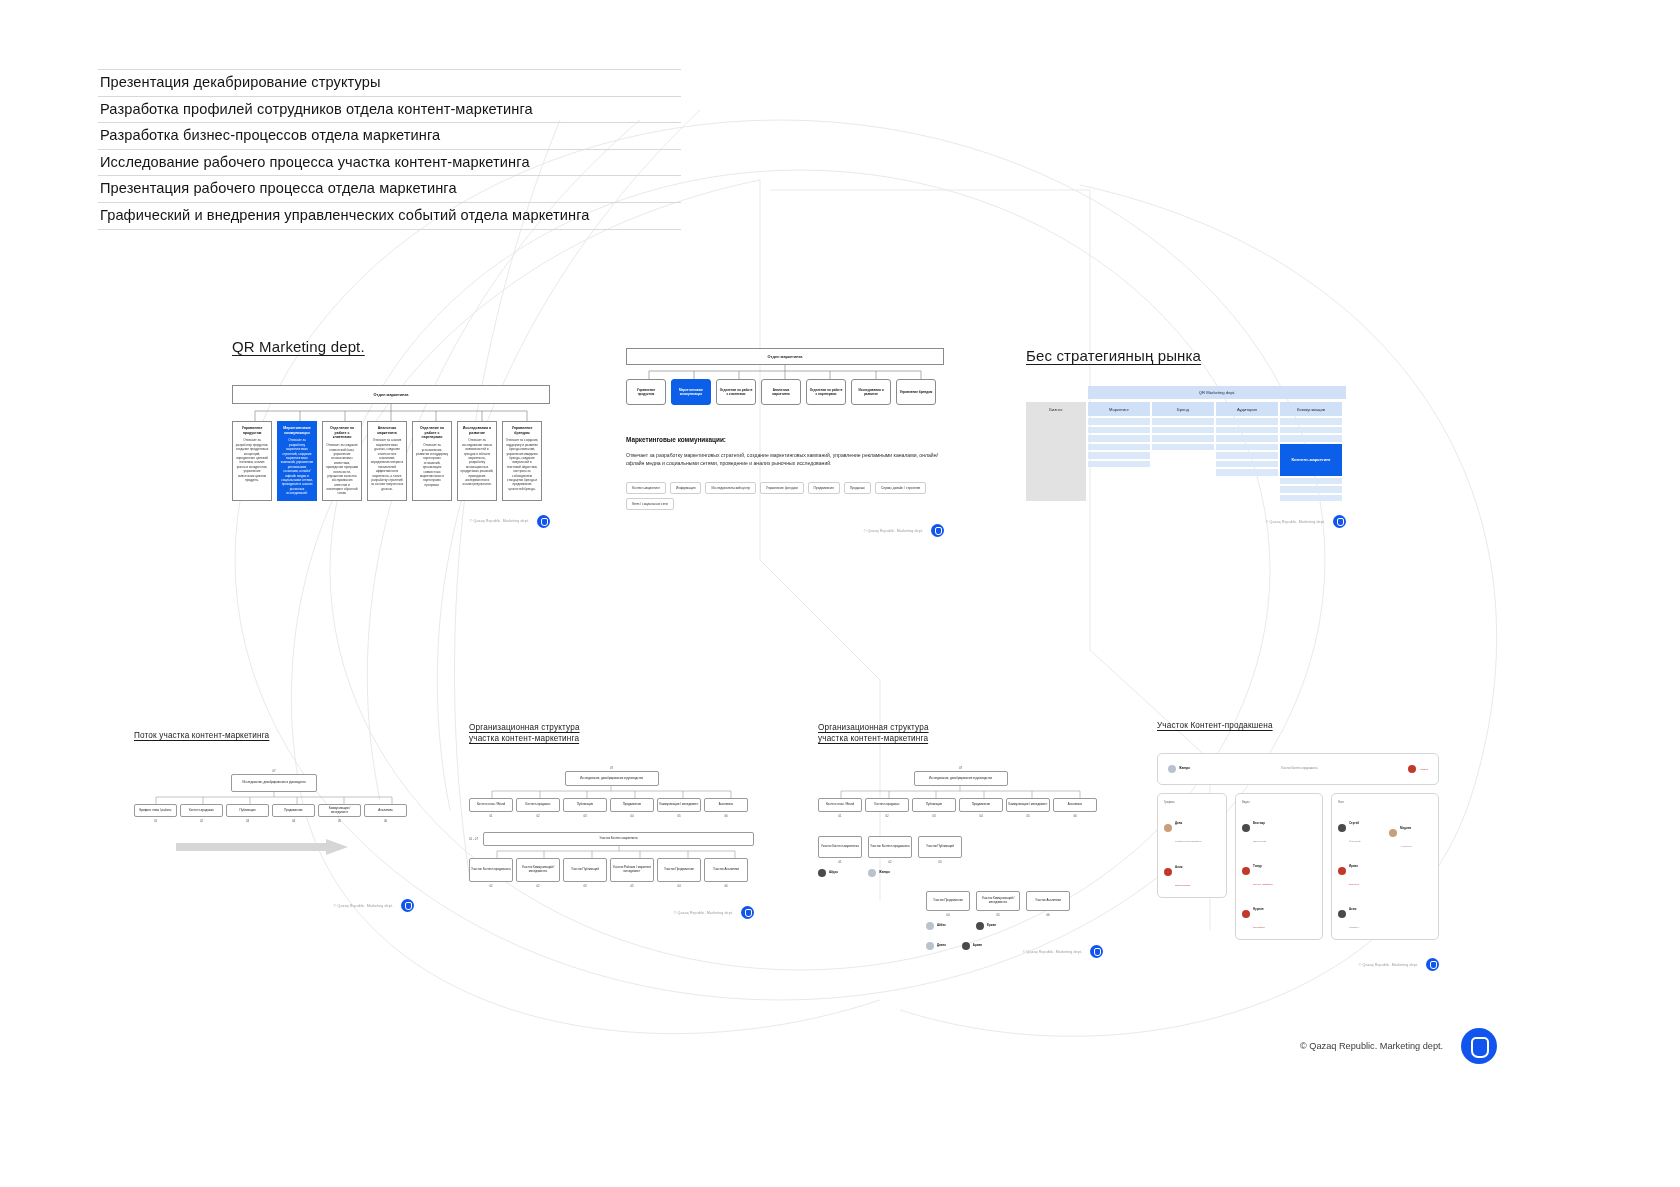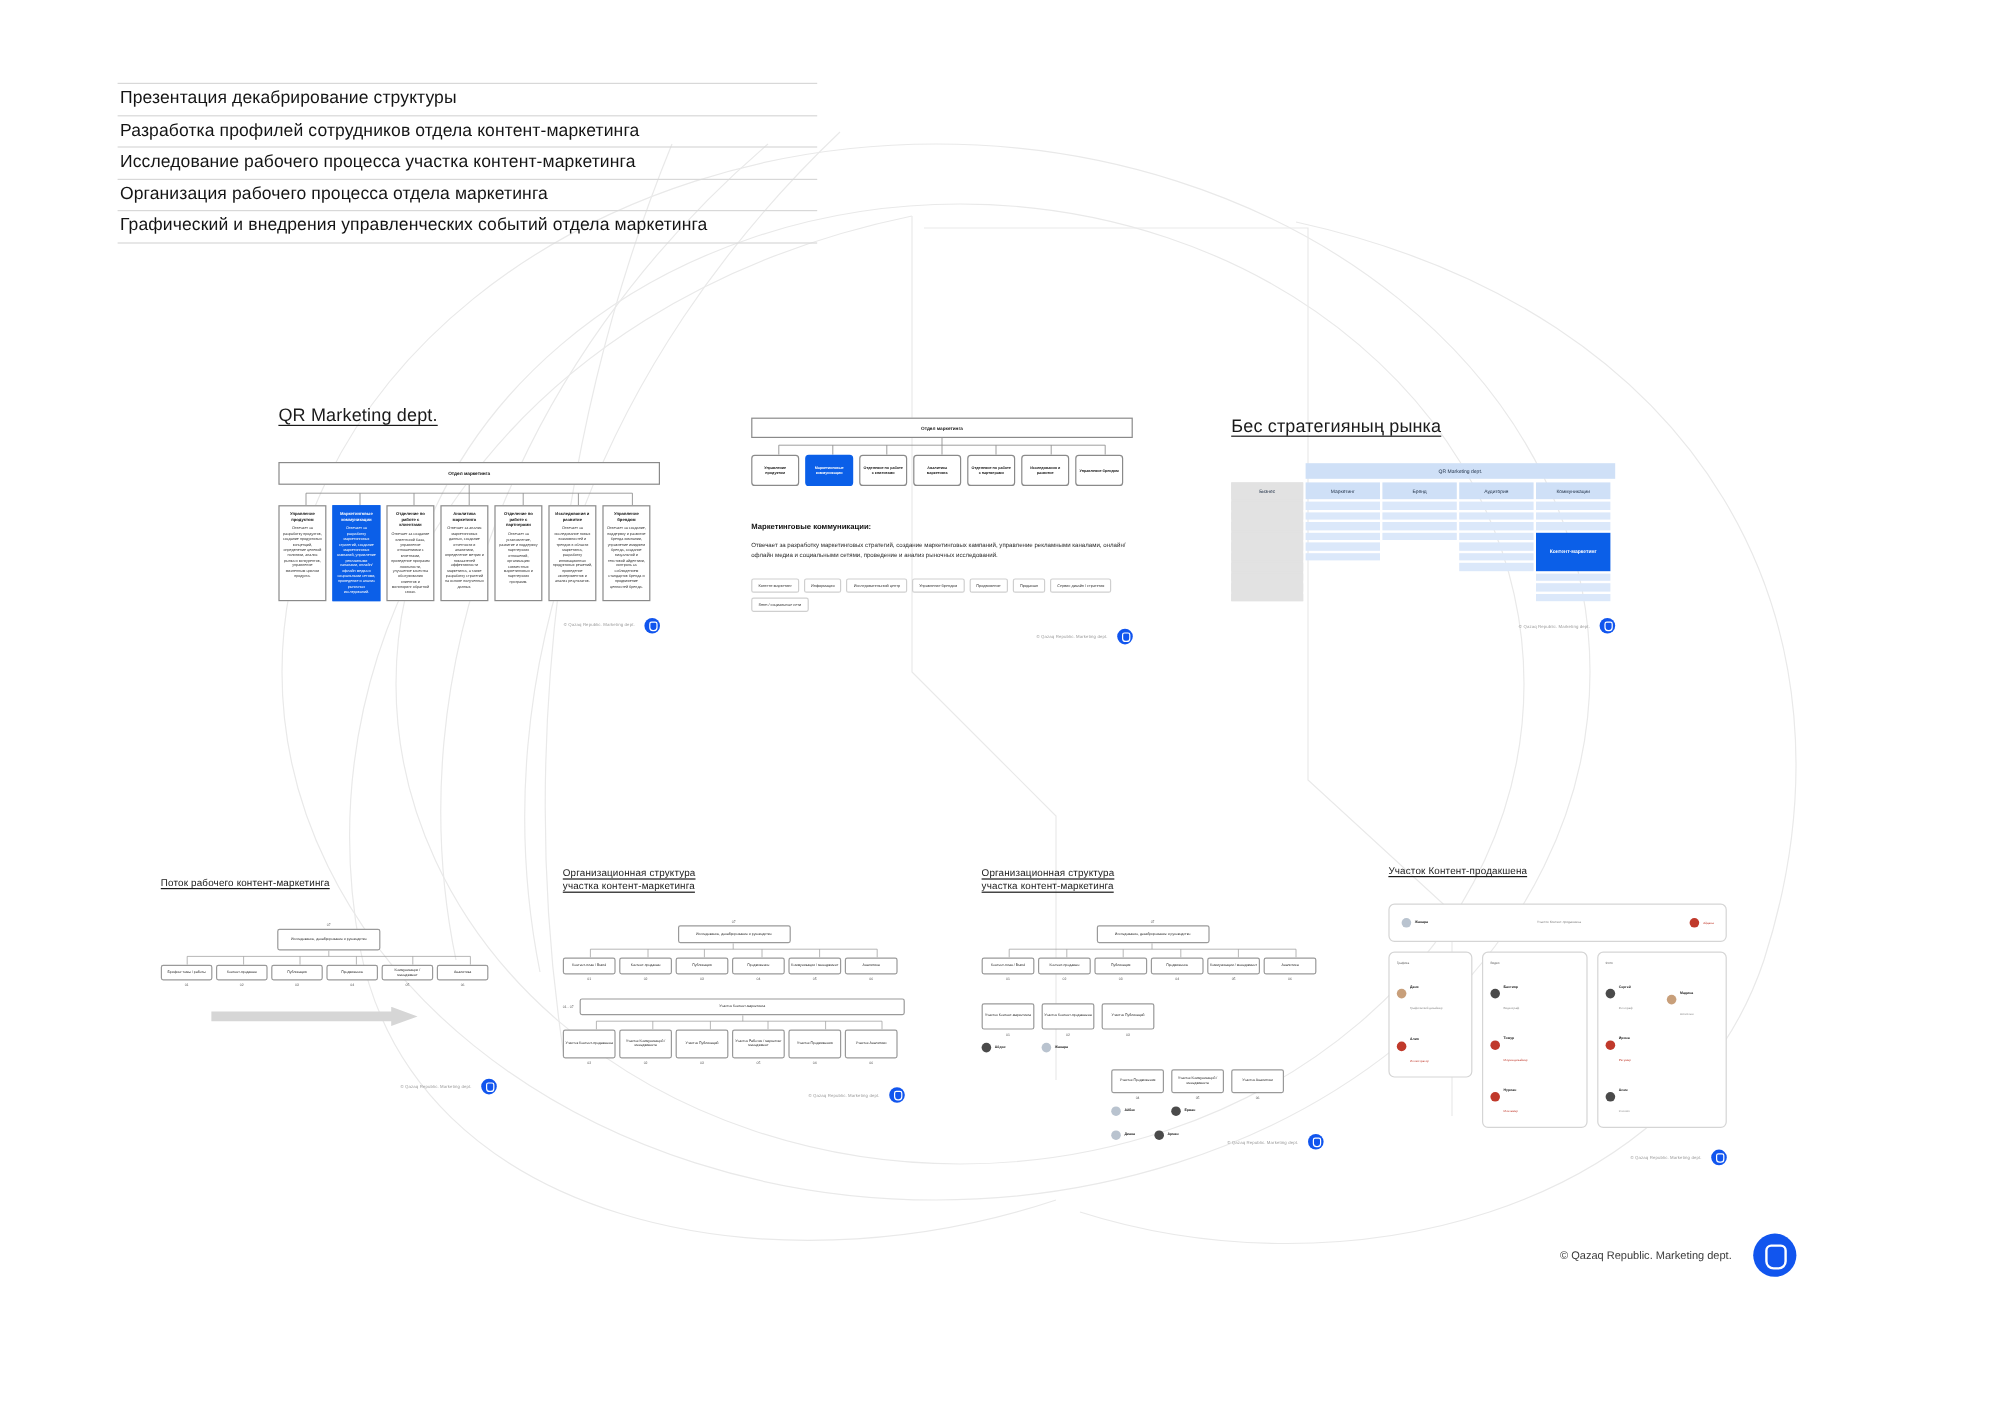--- a/index.html
+++ b/index.html
@@ -141,22 +141,23 @@
     <path d="M700 110 C 500 300 400 560 450 810"></path>
     <path d="M760 180 L 760 560 L 880 680 L 880 900"></path>
     <path d="M770 190 L 1090 190 L 1090 650 L 1210 760 L 1210 930"></path>
     <path d="M560 120 C 470 340 430 620 470 880"></path>
   </g>
 </svg>
 
 <div id="checklist">
   <div class="row">Презентация декабрирование структуры</div>
   <div class="row">Разработка профилей сотрудников отдела контент-маркетинга</div>
+  <div class="row">Разработка бизнес-процессов отдела маркетинга</div>
   <div class="row">Исследование рабочего процесса участка контент-маркетинга</div>
-  <div class="row">Организация рабочего процесса отдела маркетинга</div>
+  <div class="row">Презентация рабочего процесса отдела маркетинга</div>
   <div class="row">Графический и внедрения управленческих событий отдела маркетинга</div>
 </div>
 
 <div class="card" style="left:232px;top:338px;width:330px;">
   <div class="card-title big">QR Marketing dept.</div>
 
   <div style="position:relative;margin-top:30px;width:318px;">
     <div class="oc-root">Отдел маркетинга</div>
 
     <svg width="318" height="17" style="display:block">
@@ -323,21 +324,21 @@
     </div>
   </div>
 
   <div style="display:flex;align-items:center;justify-content:flex-end;gap:8px;margin-top:14px;width:320px;">
     <span class="credit">© Qazaq Republic. Marketing dept.</span>
     <span class="logo-badge"></span>
   </div>
 </div>
 
 <div class="card" style="left:134px;top:730px;width:290px;">
-  <div class="card-title small">Поток рабочего контент-маркетинга</div>
+  <div class="card-title small">Поток участка контент-маркетинга</div>
 
   <div style="position:relative;margin-top:28px;width:280px;">
     <div class="n-num" style="width:86px;margin:0 auto;">07</div>
     <div class="n-box" style="width:86px;height:18px;margin:1px auto 0;">Исследование, декабрирование и руководство</div>
 
     <svg width="280" height="12" style="display:block;">
       <g stroke="#9a9a9a" stroke-width="0.6" fill="none">
         <path d="M140 0 L140 5"></path>
         <path d="M22 12 L22 5 L258 5 L258 12"></path>
         <path d="M69 12 L69 5"></path>

